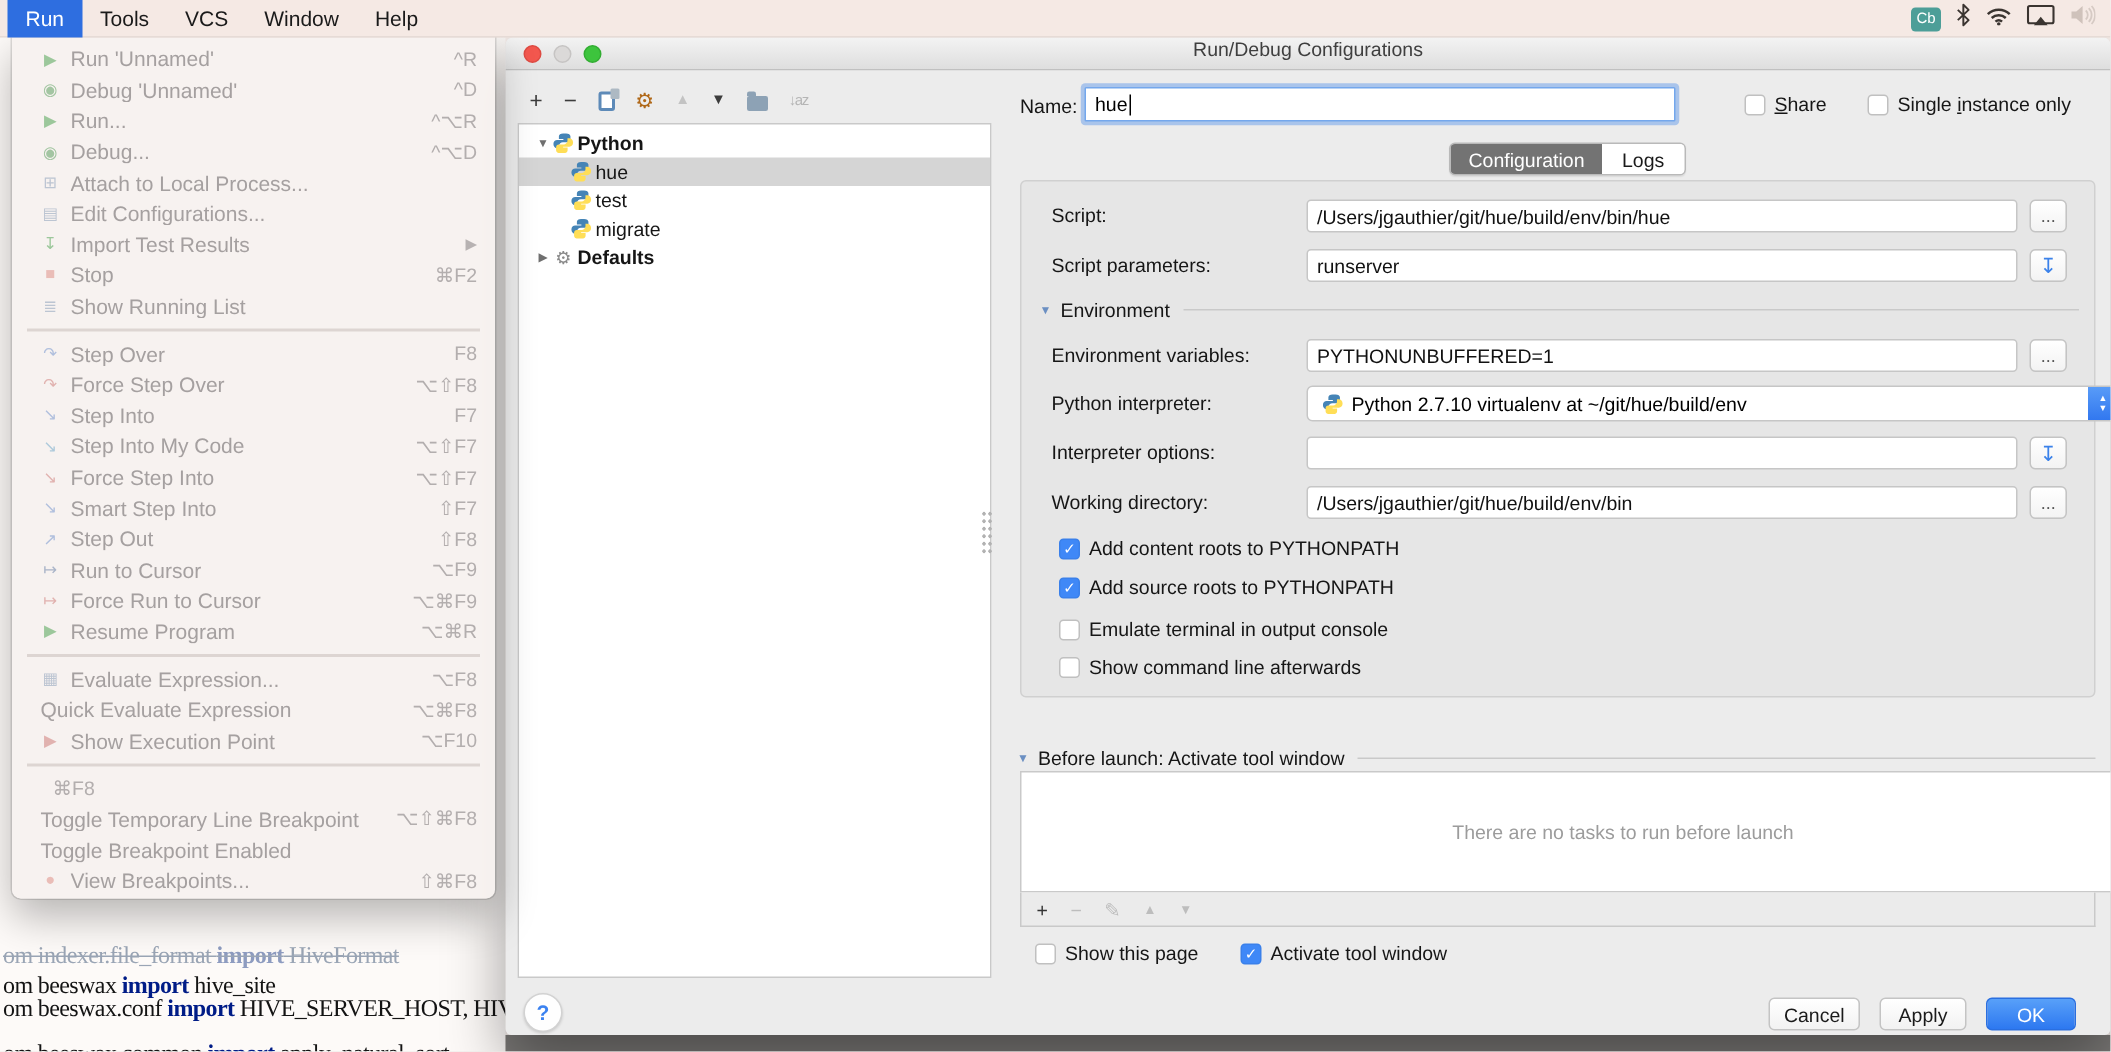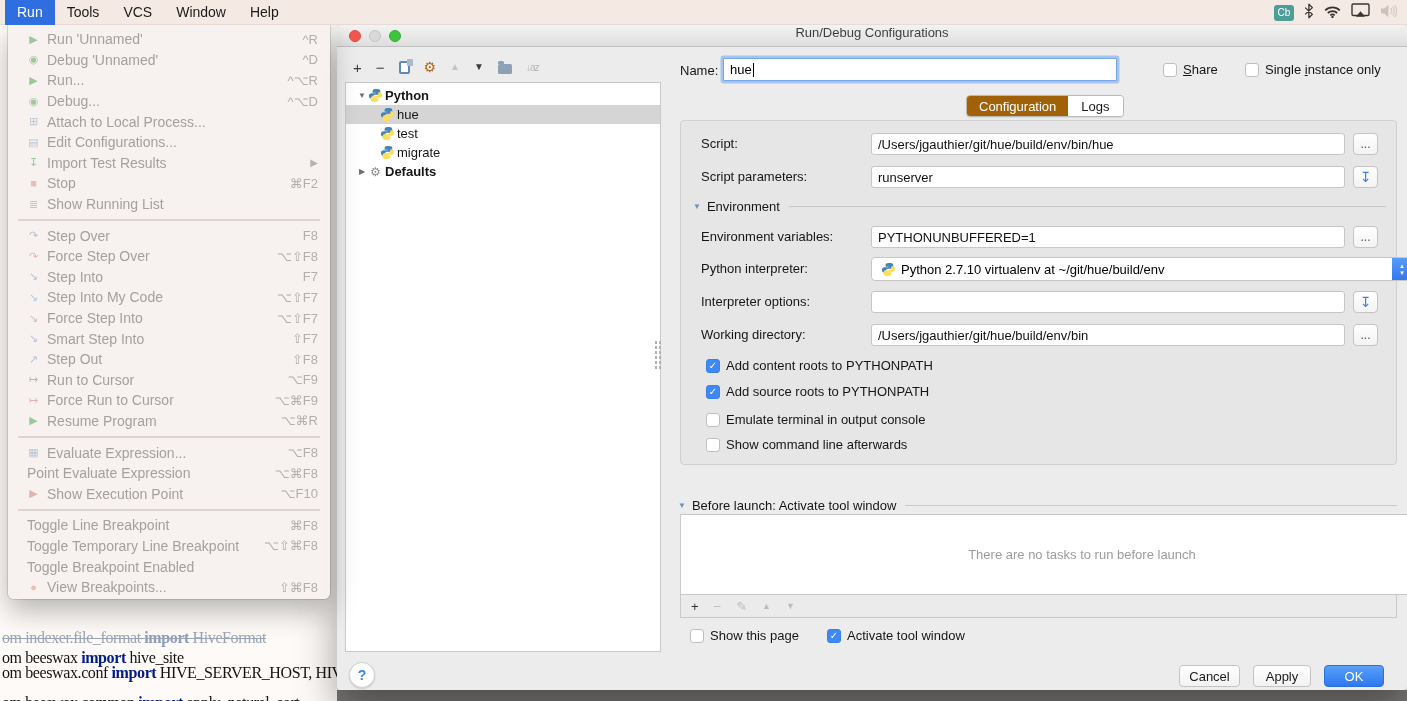--- a/index.html
+++ b/index.html
@@ -67,21 +67,21 @@
   .name-field{position:absolute;left:386px;top:33px;width:394px;height:23px;background:#fff;border:1px solid #74a7ec;box-shadow:0 0 0 2.5px rgba(125,170,235,.6);border-radius:1px;font-size:13px;display:flex;align-items:center;padding-left:6px}
   .caret{width:1px;height:14px;background:#000;margin-left:1px}
   .cbgrp{position:absolute;display:flex;align-items:center}
   .cb{width:14px;height:14px;border-radius:3px;background:#fff;border:1px solid #c0c0c0;flex:none;display:flex;align-items:center;justify-content:center}
   .cb.checked{background:#3f88f7;border-color:#3a80ea;color:#fff;font-size:10px}
   .cb.checked::after{content:"✓"}
   .cb-label{font-size:13px;color:#161616;margin-left:6px;white-space:nowrap}
   .u{text-decoration:underline}
 
   .tabs{position:absolute;left:629px;top:70px;height:22px;display:flex;border:1px solid #b9b9b9;border-radius:4px;overflow:hidden;font-size:13px;box-shadow:0 .5px 1px rgba(0,0,0,.08)}
-  .tab-config{background:#a16207;color:#fff;padding:0 12px;display:flex;align-items:center}
+  .tab-config{background:#737373;color:#fff;padding:0 12px;display:flex;align-items:center}
   .tab-logs{background:#fff;color:#1a1a1a;padding:0 13px;display:flex;align-items:center}
 
   .config-panel{position:absolute;left:343px;top:95px;width:717px;height:345px;background:#e6e6e6;border:1px solid #d0d0d0;border-radius:4px}
   .flabel{position:absolute;left:20px;font-size:13px;color:#161616;white-space:nowrap}
   .ffield{position:absolute;left:190px;width:474px;height:22px;background:#fff;border:1px solid #c6c6c6;border-radius:3px;font-size:13px;color:#111;display:flex;align-items:center;padding:0 6px;white-space:nowrap;overflow:hidden}
   .fbtn{position:absolute;left:672px;width:25px;height:22px;background:linear-gradient(#fff,#f3f3f3);border:1px solid #c4c4c4;border-radius:4px;display:flex;align-items:center;justify-content:center;font-size:12px;color:#555}
   .fbtn.blue{color:#3b82ea;font-size:14px}
   .group-header{position:absolute;left:12px;width:693px;display:flex;align-items:center;font-size:13px;color:#161616}
   .disc{color:#6b8fc2;font-size:8px;margin-right:6px}
   .gline{flex:1;height:1px;background:#c9c9c9;margin-left:9px}
@@ -237,31 +237,30 @@
       <span class="mi-label">Resume Program</span>
       <span class="mi-key">⌥⌘R</span>
     </div>
   <div class="menu-sep"></div>
   <div class="mi">
       <span class="mi-ic c-gray">▦</span>
       <span class="mi-label">Evaluate Expression...</span>
       <span class="mi-key">⌥F8</span>
     </div>
   <div class="mi">
-      <span class="mi-label">Point Evaluate Expression</span>
+      <span class="mi-label">Quick Evaluate Expression</span>
       <span class="mi-key">⌥⌘F8</span>
     </div>
   <div class="mi">
       <span class="mi-ic c-red">▶</span>
       <span class="mi-label">Show Execution Point</span>
       <span class="mi-key">⌥F10</span>
     </div>
   <div class="menu-sep"></div>
   <div class="mi">
-      <span class="mi-label">Toggle Line Breakpoint</span>
       <span class="mi-key">⌘F8</span>
     </div>
   <div class="mi">
       <span class="mi-label">Toggle Temporary Line Breakpoint</span>
       <span class="mi-key">⌥⇧⌘F8</span>
     </div>
   <div class="mi">
       <span class="mi-label">Toggle Breakpoint Enabled</span>
     </div>
   <div class="mi">

